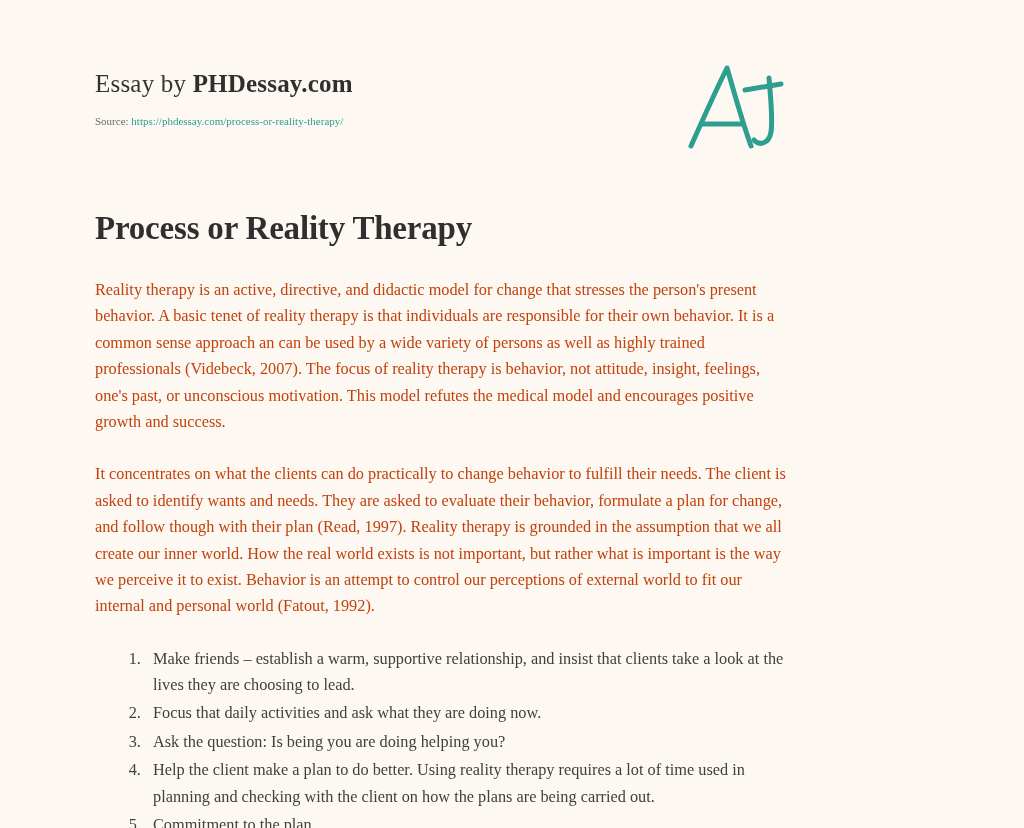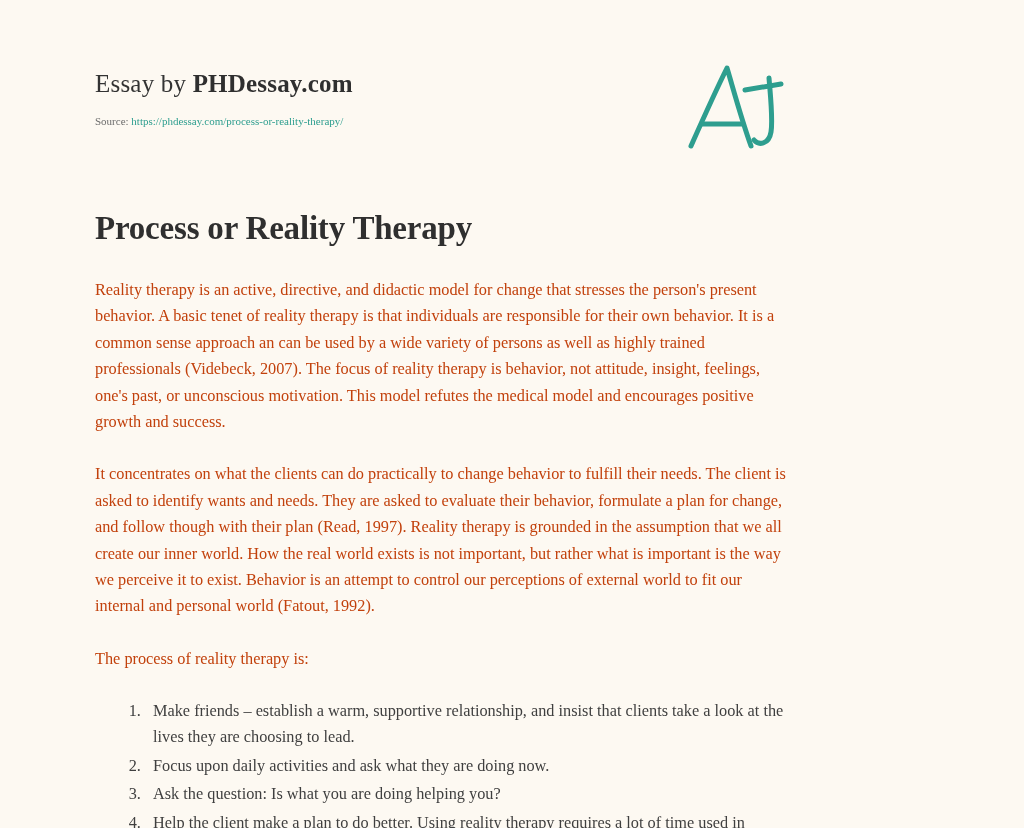--- a/index.html
+++ b/index.html
@@ -117,24 +117,23 @@
         </g>
       </svg>
     </div>
   </div>
 
   <h1 class="title">Process or Reality Therapy</h1>
 
   <div class="body-copy">
     <p>Reality therapy is an active, directive, and didactic model for change that stresses the person's present behavior. A basic tenet of reality therapy is that individuals are responsible for their own behavior. It is a common sense approach an can be used by a wide variety of persons as well as highly trained professionals (Videbeck, 2007). The focus of reality therapy is behavior, not attitude, insight, feelings, one's past, or unconscious motivation. This model refutes the medical model and encourages positive growth and success.</p>
     <p>It concentrates on what the clients can do practically to change behavior to fulfill their needs. The client is asked to identify wants and needs. They are asked to evaluate their behavior, formulate a plan for change, and follow though with their plan (Read, 1997). Reality therapy is grounded in the assumption that we all create our inner world. How the real world exists is not important, but rather what is important is the way we perceive it to exist. Behavior is an attempt to control our perceptions of external world to fit our internal and personal world (Fatout, 1992).</p>
-    <p class="lead-in">The process of reality therapy is:</p>
     <ol class="steps">
       <li>Make friends – establish a warm, supportive relationship, and insist that clients take a look at the lives they are choosing to lead.</li>
-      <li>Focus upon daily activities and ask what they are doing now.</li>
-      <li>Ask the question: Is what you are doing helping you?</li>
+      <li>Focus that daily activities and ask what they are doing now.</li>
+      <li>Ask the question: Is being you are doing helping you?</li>
       <li>Help the client make a plan to do better. Using reality therapy requires a lot of time used in planning and checking with the client on how the plans are being carried out.</li>
       <li>Commitment to the plan.</li>
 
     </ol>
   </div>
 
 </div>
 
 </body></html>

